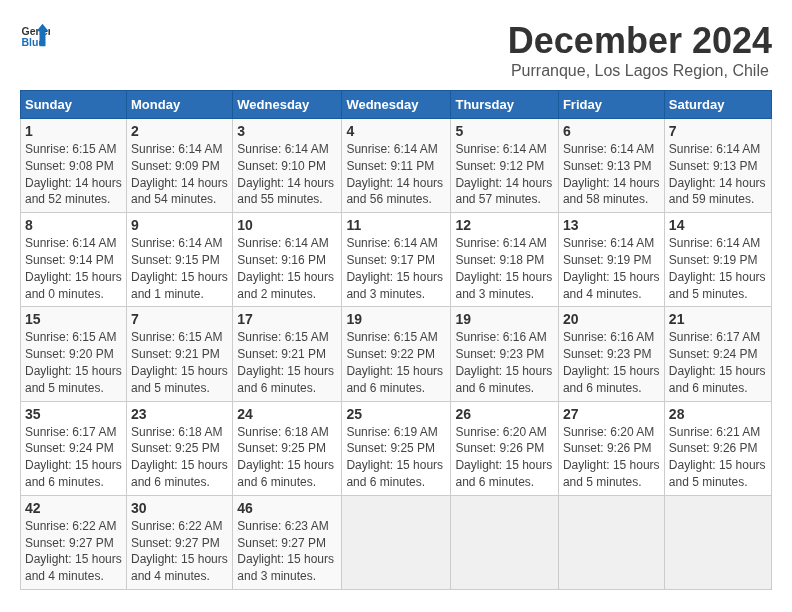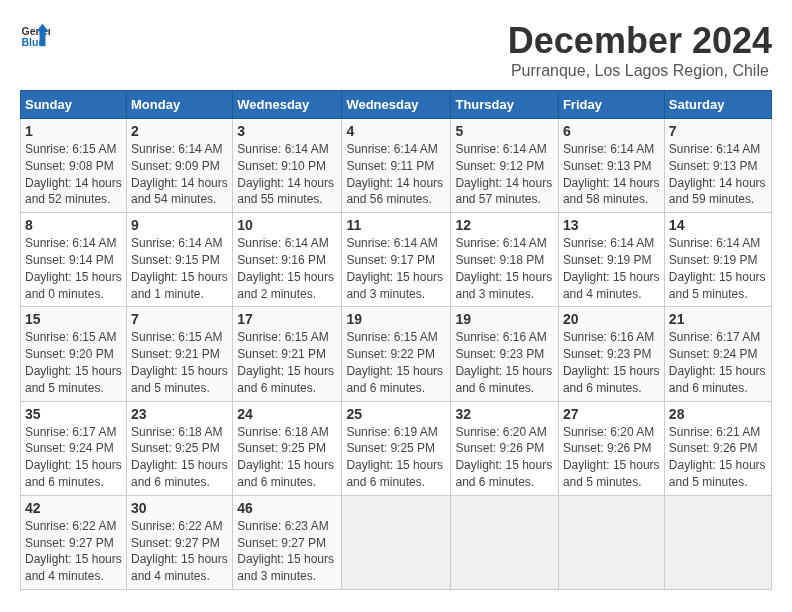--- a/index.html
+++ b/index.html
@@ -259,21 +259,21 @@
           Sunrise: 6:18 AM<br>Sunset: 9:25 PM<br>Daylight: 15 hours and 6 minutes.
         </div>
       </td>
         <td>
         <span class="day-number">25</span>
         <div class="day-info">
           Sunrise: 6:19 AM<br>Sunset: 9:25 PM<br>Daylight: 15 hours and 6 minutes.
         </div>
       </td>
         <td>
-        <span class="day-number">32</span>
+        <span class="day-number">26</span>
         <div class="day-info">
           Sunrise: 6:20 AM<br>Sunset: 9:26 PM<br>Daylight: 15 hours and 6 minutes.
         </div>
       </td>
         <td>
         <span class="day-number">27</span>
         <div class="day-info">
           Sunrise: 6:20 AM<br>Sunset: 9:26 PM<br>Daylight: 15 hours and 5 minutes.
         </div>
       </td>

